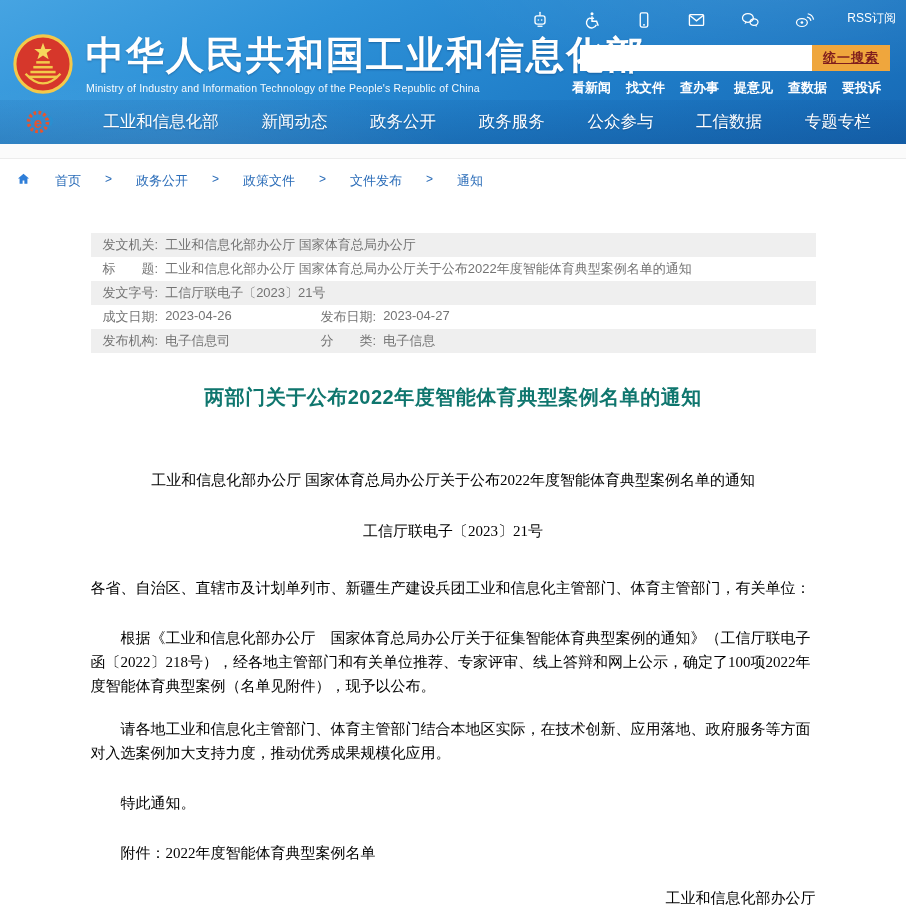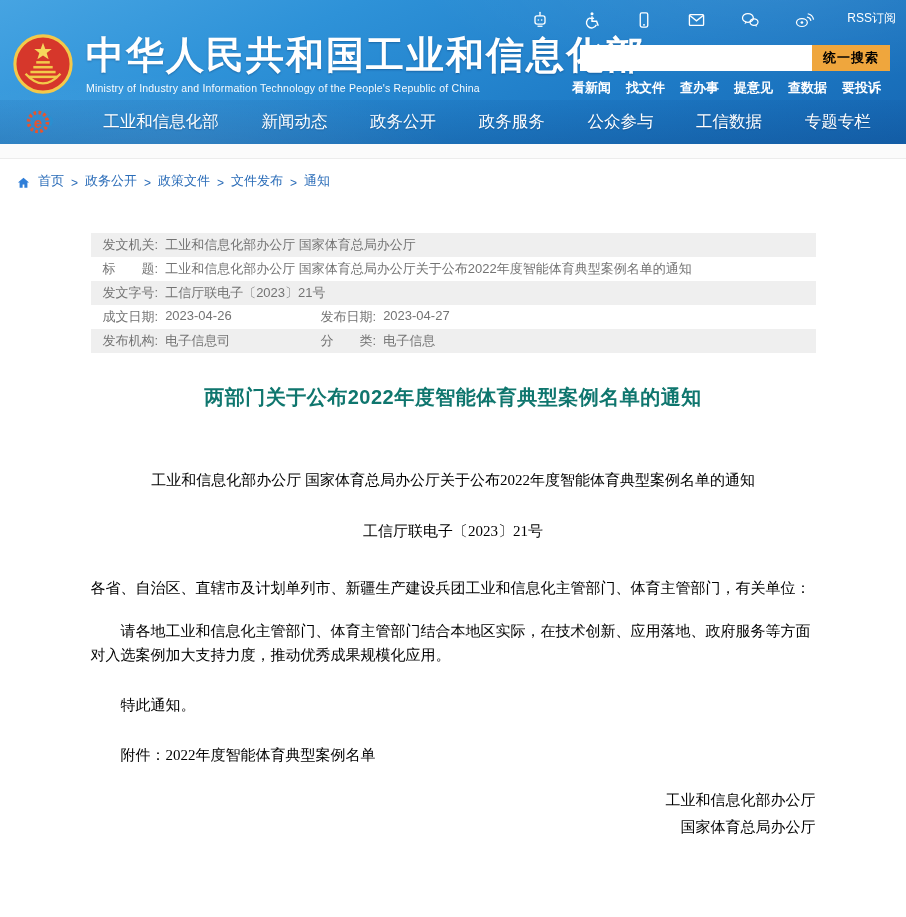--- a/index.html
+++ b/index.html
@@ -40,22 +40,23 @@
   }
   .brand-sub { font-size:10.5px; margin-top:4px; opacity:.96; letter-spacing:.2px; }
 
   .search-row { position:absolute; top:45px; left:580px; display:flex; z-index:3; }
   .search-input {
     width:232px; height:26px; border:none; outline:none;
     padding:0 8px; font-size:13px; background:#fff;
   }
   .search-btn {
     width:78px; height:26px; border:none; cursor:pointer;
-    background:#efa63d; color:#000000; font-size:13px; font-weight:bold;
+    background:#efa63d; color:#7f1d1d; font-size:13px; font-weight:bold;
     letter-spacing:1px;
+    text-decoration:underline;
   }
 
   .quick-links { position:absolute; top:79px; left:572px; display:flex; gap:15px; z-index:3; }
   .quick-link { color:#fff; font-size:13px; font-weight:bold; text-decoration:none; white-space:nowrap; }
 
   .mainnav {
     position:absolute; left:0; right:0; bottom:0; height:44px;
     display:flex; align-items:center;
     background:linear-gradient(180deg, rgba(13,70,140,.10), rgba(8,50,110,.22));
     z-index:2;
@@ -64,21 +65,21 @@
   .nav-items { flex:1; display:flex; justify-content:space-around; margin:0 14px 0 26px; }
   .nav-item {
     color:#fff; font-size:16.5px; text-decoration:none; white-space:nowrap;
     text-shadow:0 1px 1px rgba(0,40,90,.3);
   }
 
   .subnav-strip { height:15px; background:#fbfbfb; border-bottom:1px solid #ececec; }
 
   
   .breadcrumb {
-    display:flex; align-items:flex-end; gap:7px;
+    display:flex; align-items:flex-start; gap:24px;
     margin:13px 0 0 16px; font-size:13px; color:#2a6cb8;
   }
   .breadcrumb a { color:#2a6cb8; text-decoration:none; }
   .crumb-sep { color:#2a6cb8; font-size:12px; }
 
   
   .content { width:725px; margin:43px auto 0; }
 
   .meta-table { width:100%; font-size:13px; color:#737373; }
   .meta-row { display:flex; align-items:center; min-height:24px; padding:1px 12px; }
@@ -270,20 +271,21 @@
       </div>
     </div>
   </div>
 
   <h1 class="doc-title">两部门关于公布2022年度智能体育典型案例名单的通知</h1>
 
   <div class="doc-body">
     <p class="doc-sub">工业和信息化部办公厅 国家体育总局办公厅关于公布2022年度智能体育典型案例名单的通知</p>
     <p class="doc-num">工信厅联电子〔2023〕21号</p>
     <p class="salutation">各省、自治区、直辖市及计划单列市、新疆生产建设兵团工业和信息化主管部门、体育主管部门，有关单位：</p>
+    <p class="para para-gap">根据《工业和信息化部办公厅　国家体育总局办公厅关于征集智能体育典型案例的通知》（工信厅联电子函〔2022〕218号），经各地主管部门和有关单位推荐、专家评审、线上答辩和网上公示，确定了100项2022年度智能体育典型案例（名单见附件），现予以公布。</p>
     <p class="para">请各地工业和信息化主管部门、体育主管部门结合本地区实际，在技术创新、应用落地、政府服务等方面对入选案例加大支持力度，推动优秀成果规模化应用。</p>
     <p class="para para-gap">特此通知。</p>
     <p class="para para-gap">附件：2022年度智能体育典型案例名单</p>
     <div class="signatures">
       <div>工业和信息化部办公厅</div>
       <div>国家体育总局办公厅</div>
 
     </div>
   </div>
 

